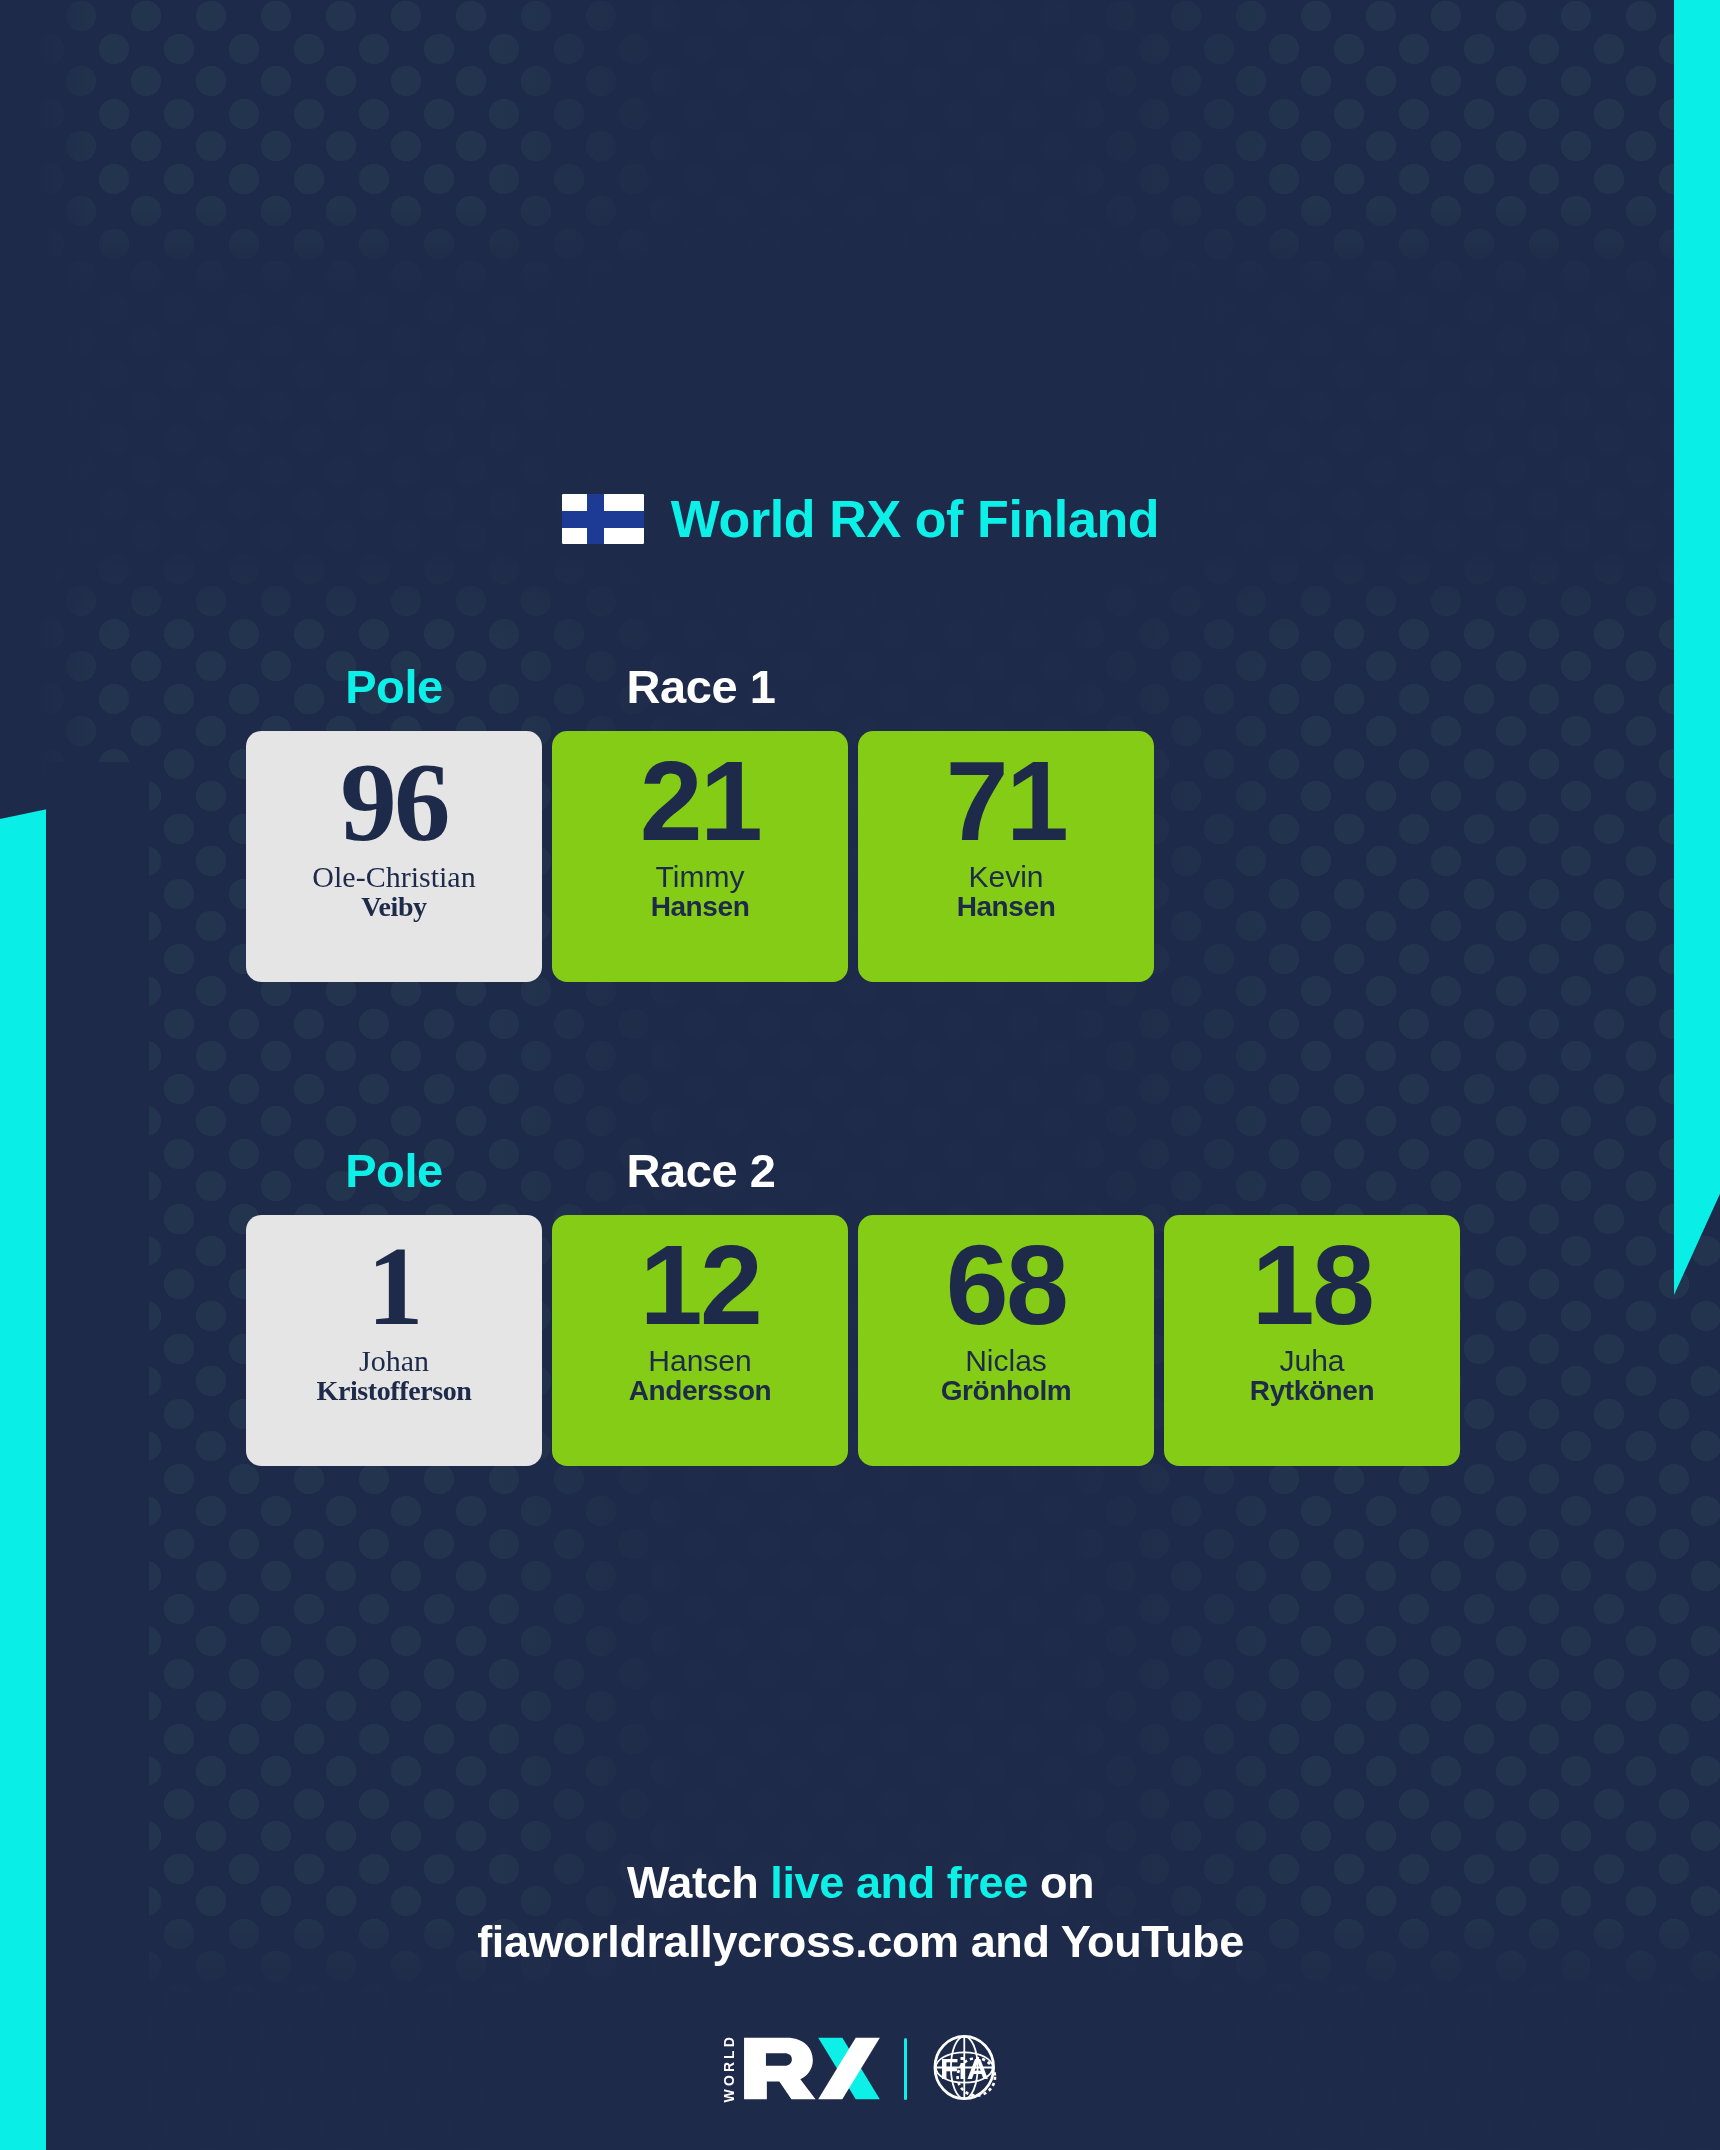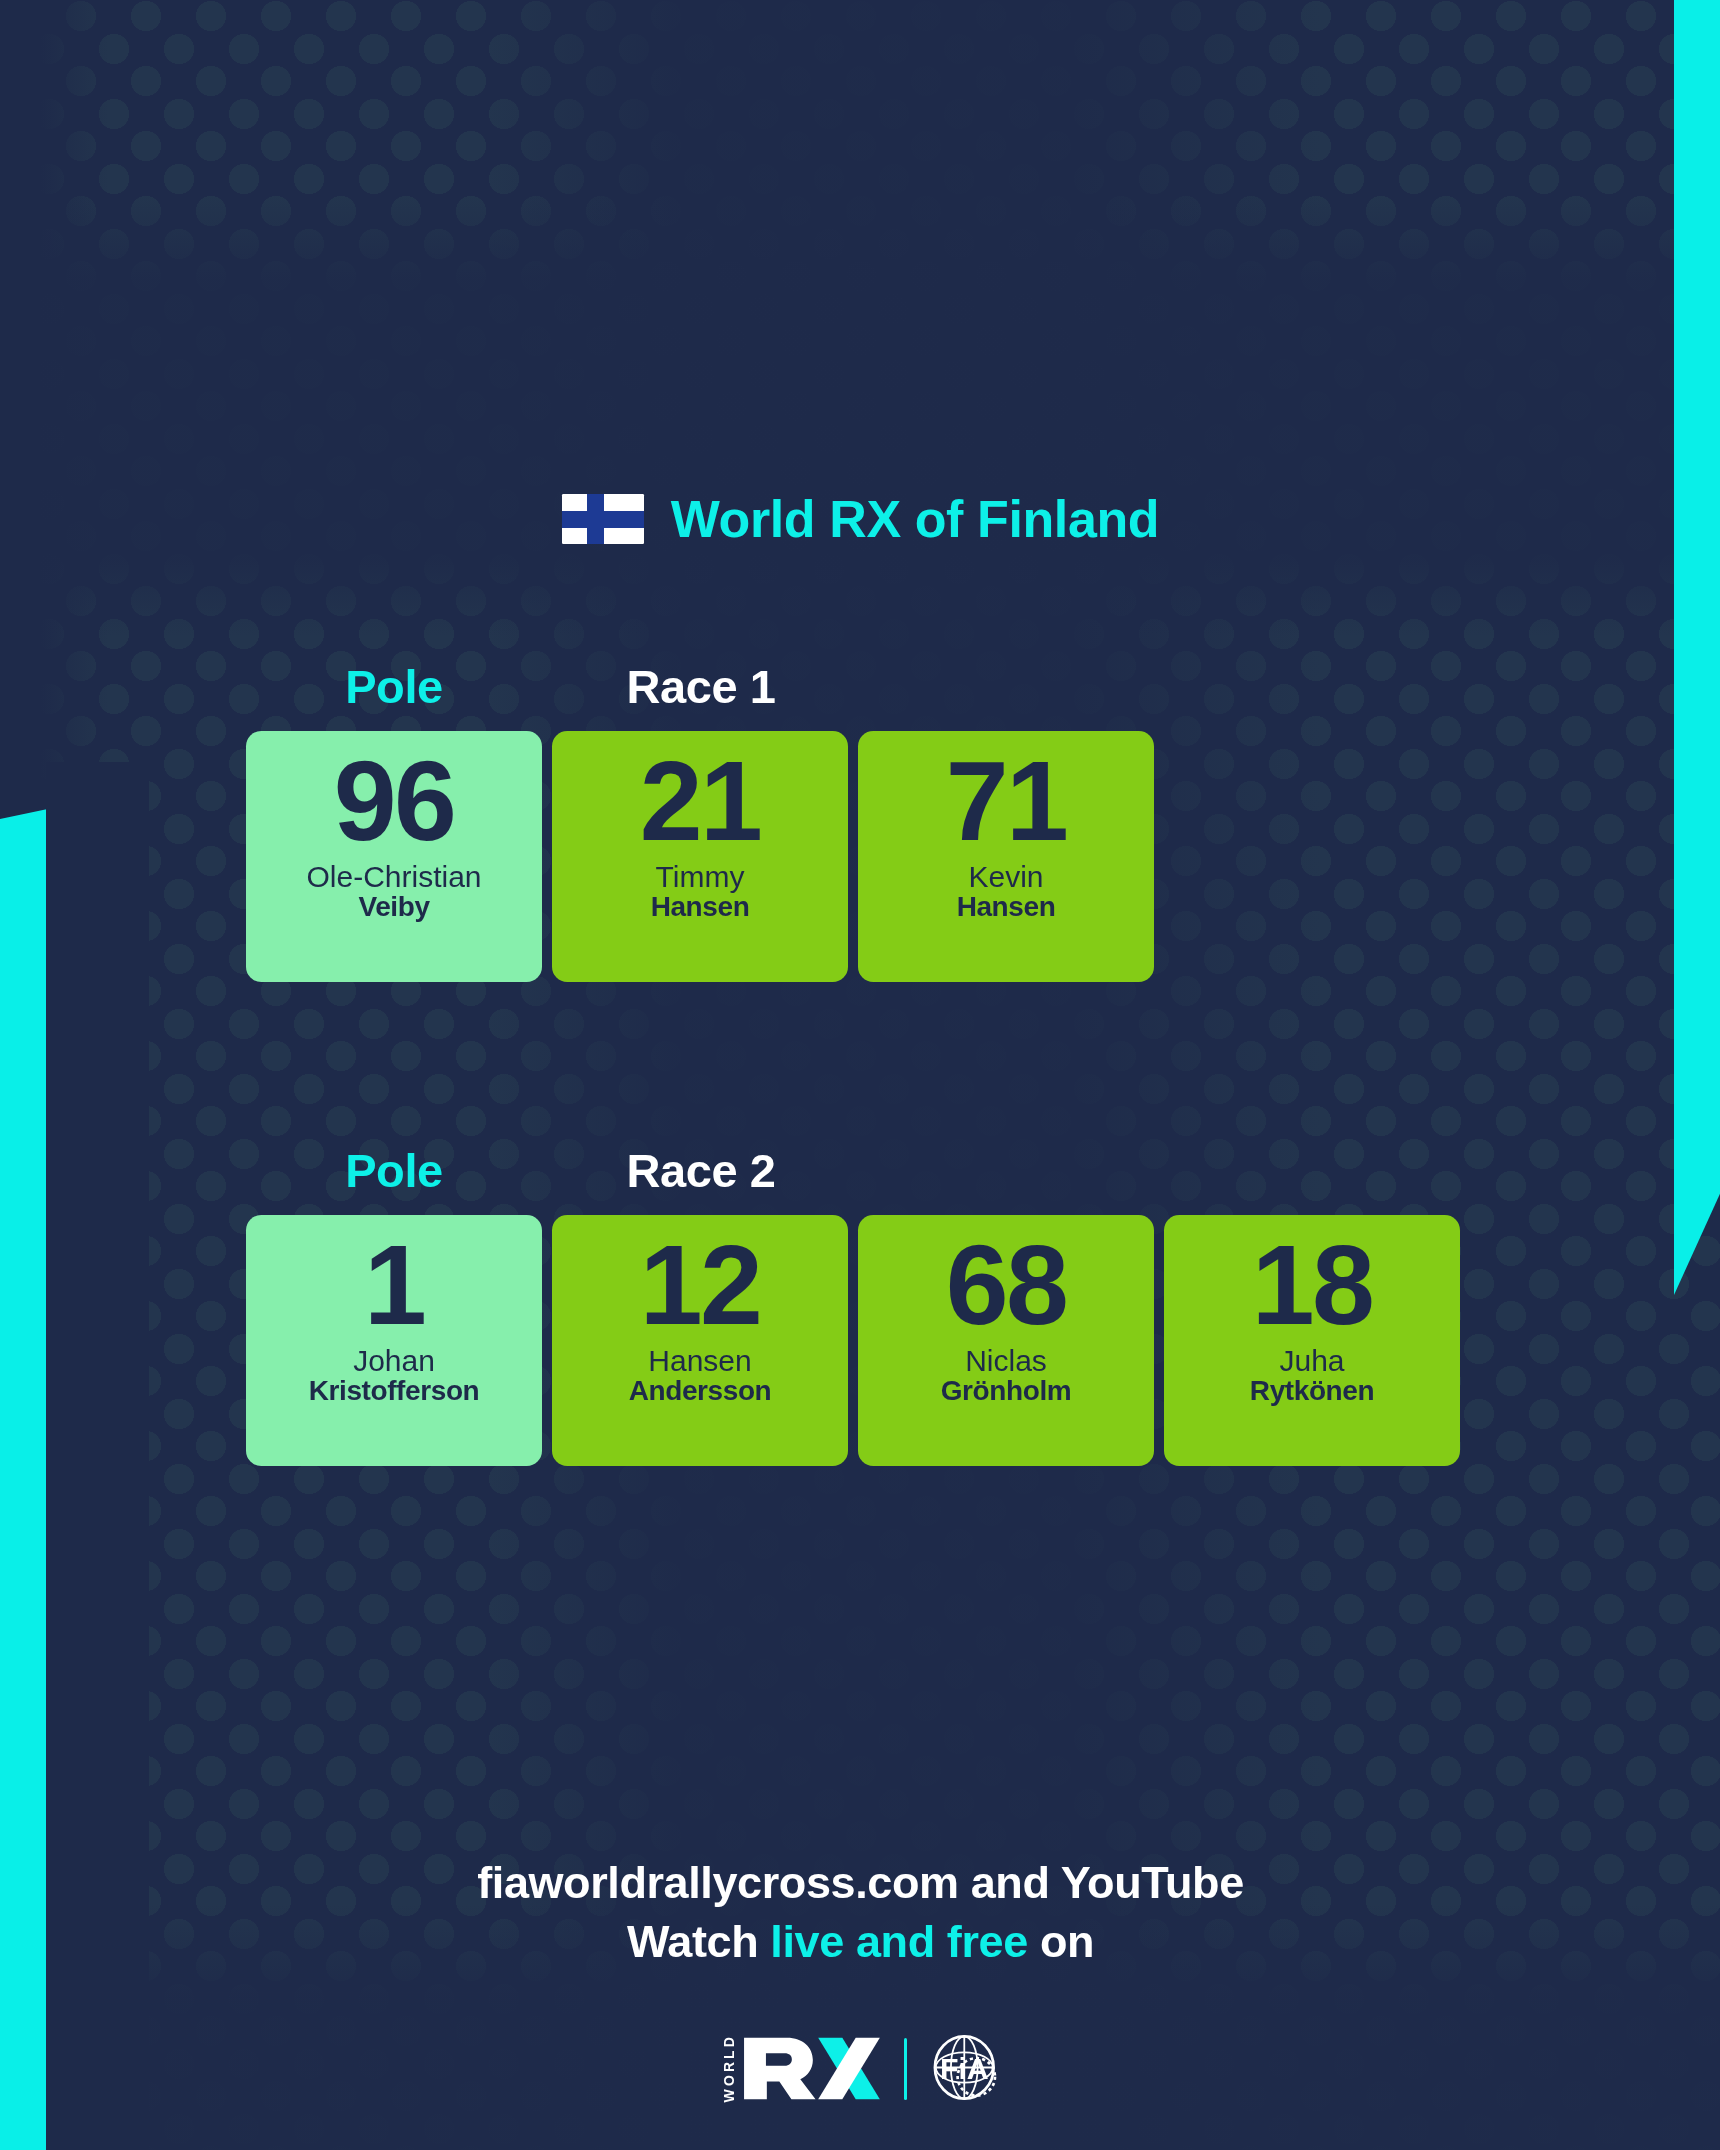--- a/index.html
+++ b/index.html
@@ -139,21 +139,21 @@
   }
   .card {
     width:296px; height:251px;
     background:#84cc16;
     border-radius:15.2px;
     display:flex; flex-direction:column;
     align-items:center; justify-content:flex-start;
     padding-top:12.5px;
     color:#1e2a4a;
   }
-  .card.pole { background:#86efac; }
+  .card.pole { background:#e5e5e5;font-family:Liberation Serif, serif; }
   .card .num {
     font-size:113px; font-weight:700;
     line-height:1.02;
     letter-spacing:-2.7px;
   }
   .card .first {
     font-size:30px; font-weight:400;
     line-height:1.05;
     margin-top:1.8px;
   }
@@ -272,22 +272,22 @@
         <div class="card">
           <div class="num">18</div>
           <div class="first">Juha</div>
           <div class="last">Rytkönen</div>
         </div>
 
       </div>
     </div>
 
     <div class="footer">
+      <div><span>Watch </span><span class="hl">live and free</span><span> on</span></div>
       <div>fiaworldrallycross.com and YouTube</div>
-      <div><span>Watch </span><span class="hl">live and free</span><span> on</span></div>
     </div>
 
     <div class="logos">
       <div class="worldrx">
         <div class="vert">WORLD</div>
         <div class="rx">
           <svg width="139" height="67" viewBox="0 0 310 150">
             <path d="M4 6 h96 c36 0 58 22 58 50 0 20-11 35-28 43 l34 45 h-54 l-27-40 h-28 v40 H4 Z M53 41 v28 h42 c10 0 16-6 16-14 0-9-6-14-16-14 Z" fill="#ffffff"></path>
             <path d="M170 6 h54 l84 138 h-54 Z" fill="#0df0e8"></path>
             <path d="M254 6 h54 l-84 138 h-54 Z" fill="#ffffff"></path>

